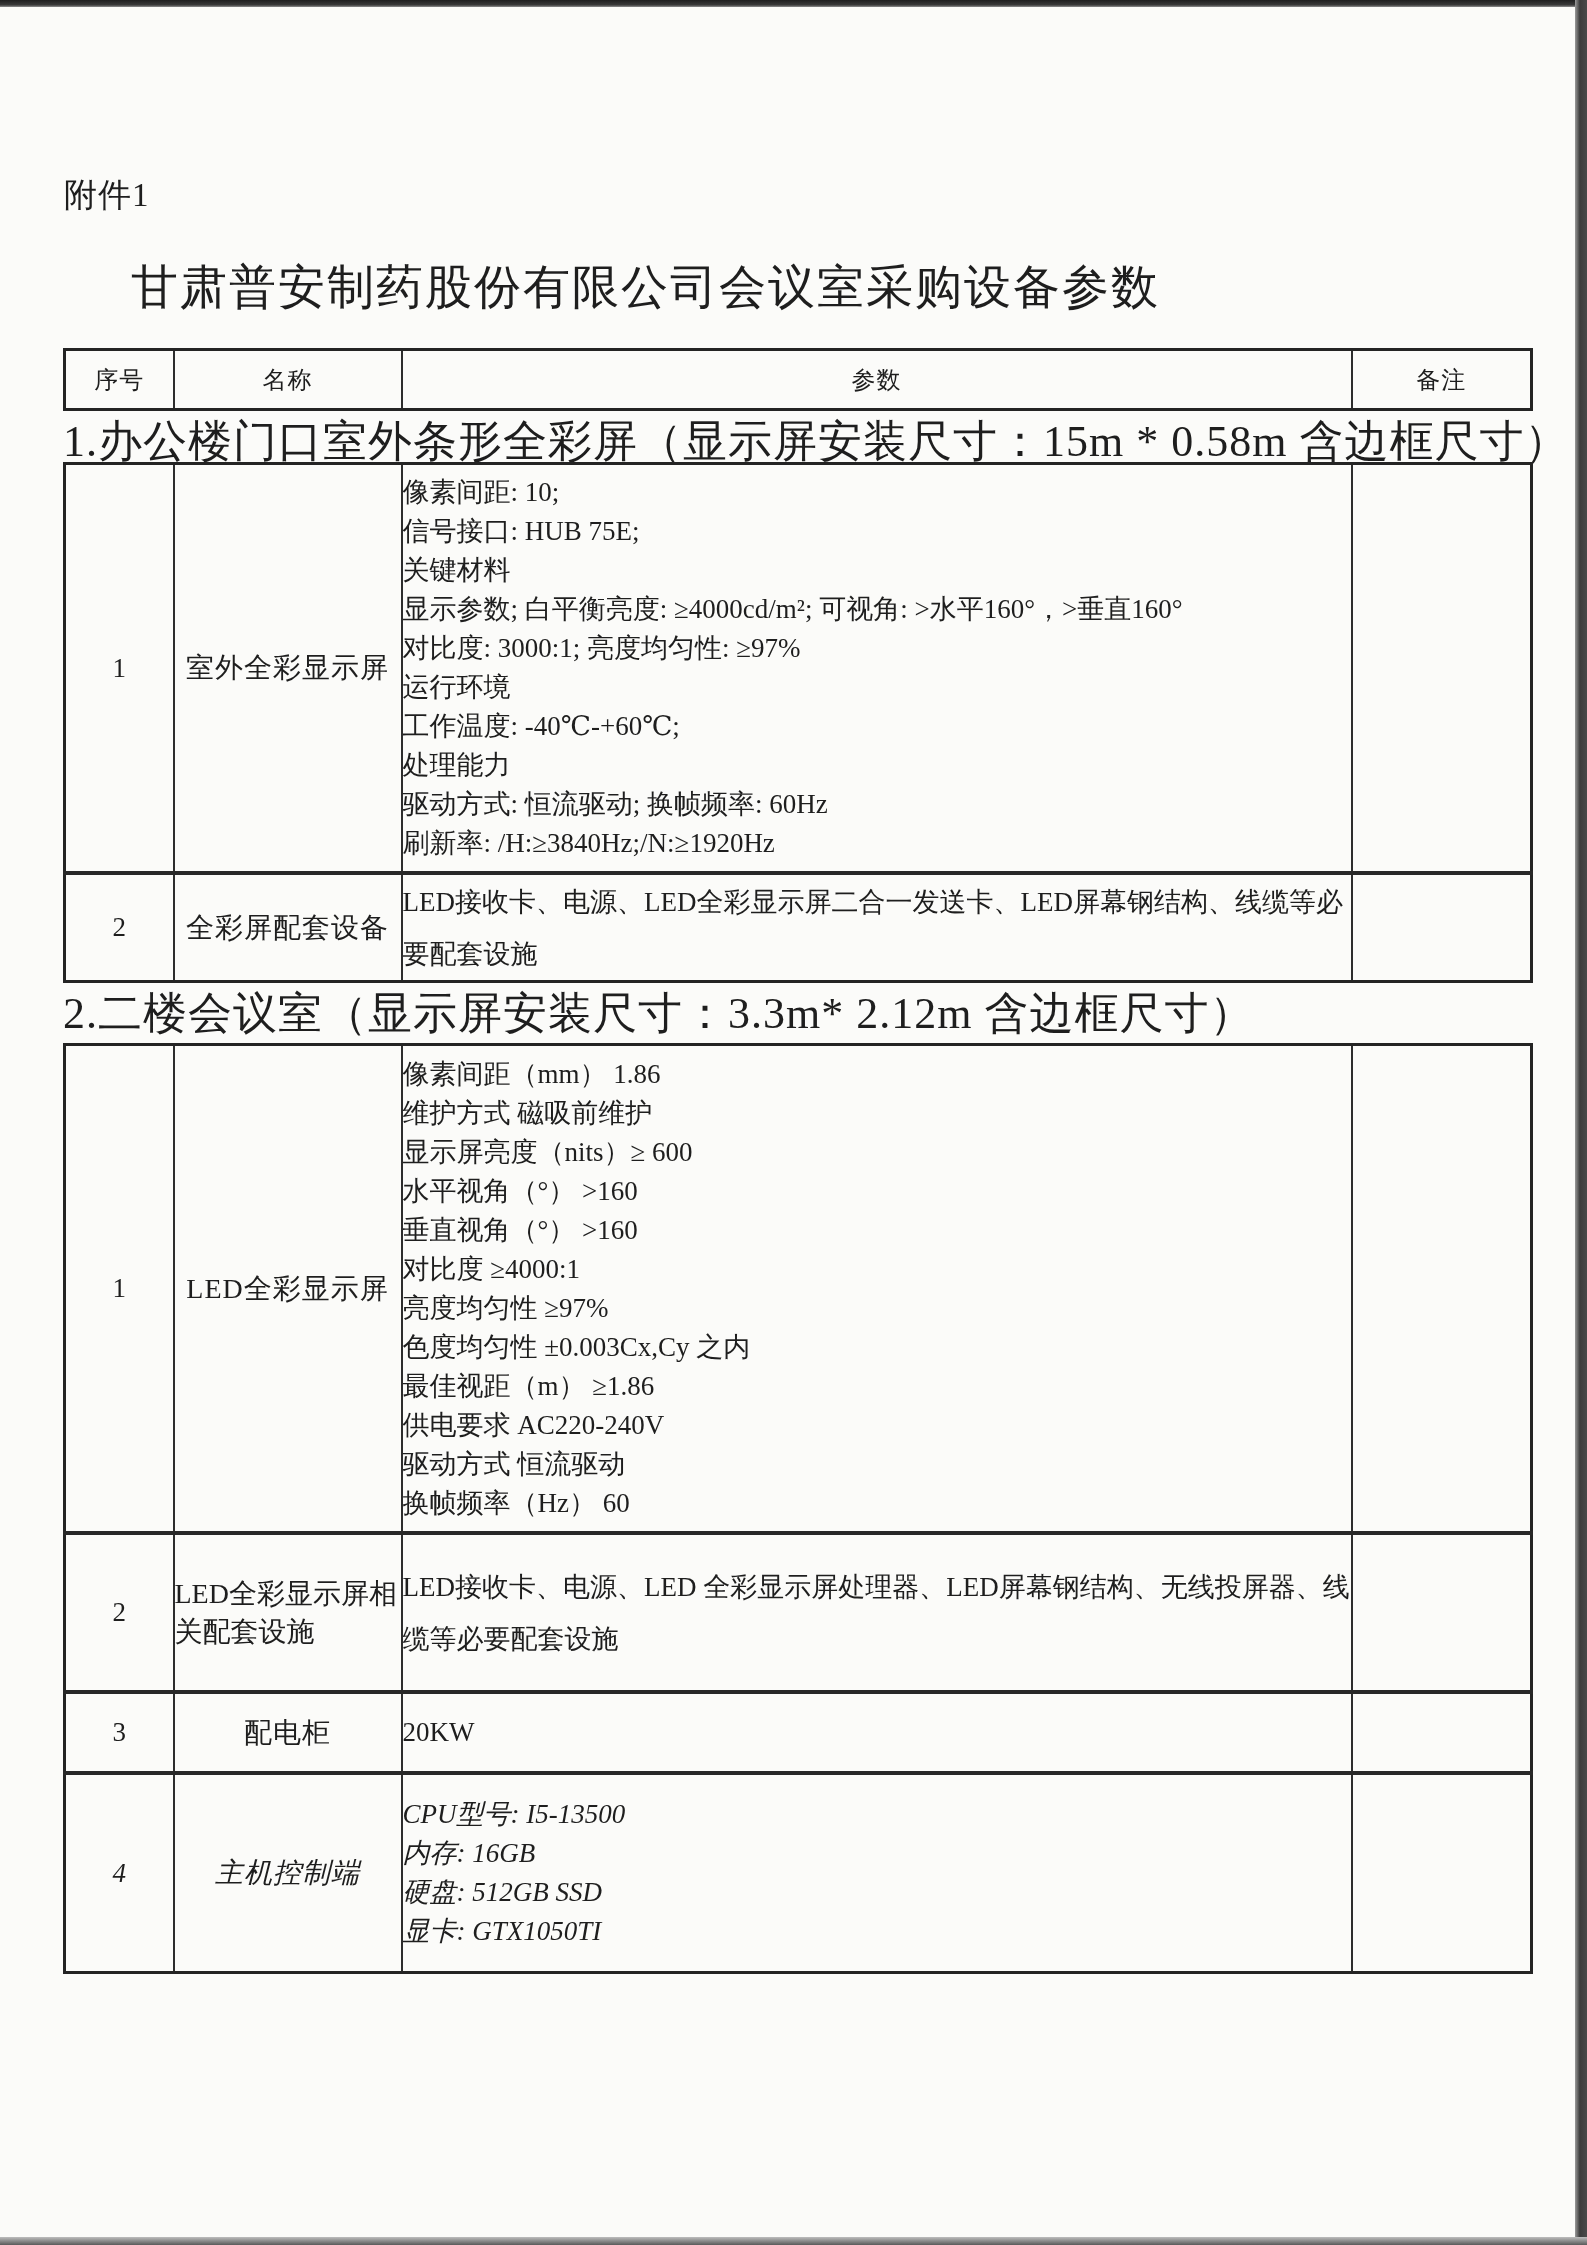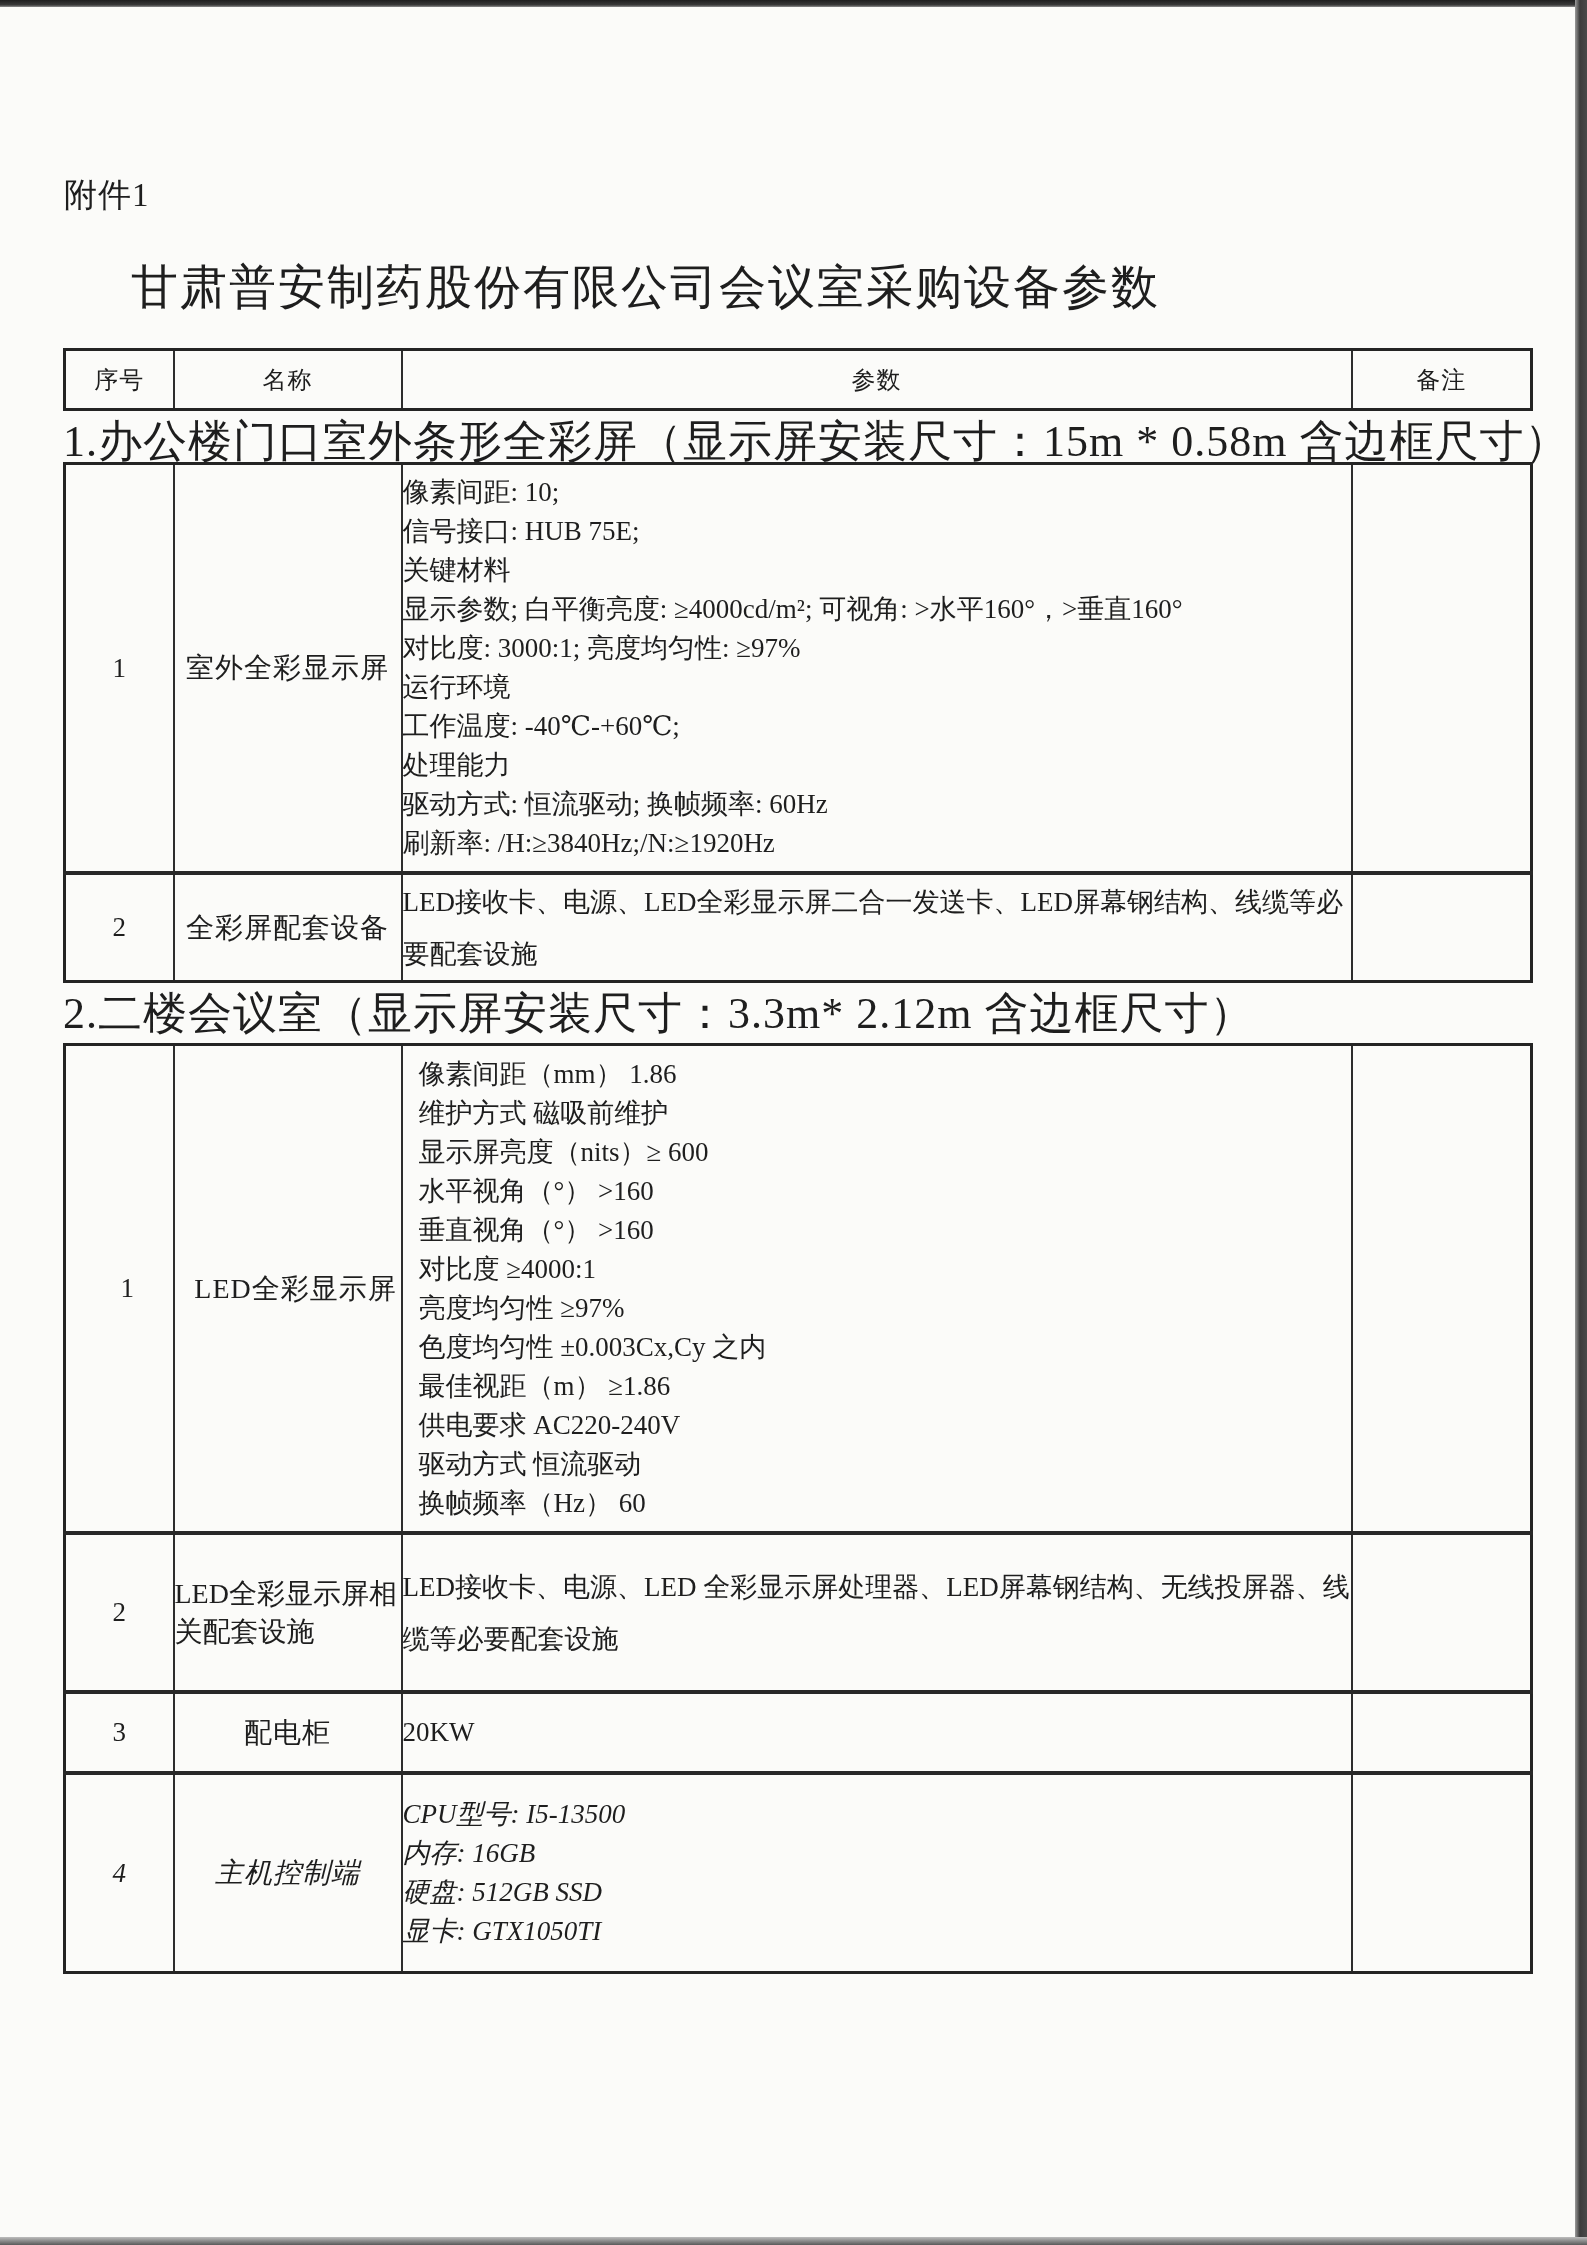--- a/index.html
+++ b/index.html
@@ -59,21 +59,21 @@
   td.no{text-align:center;vertical-align:middle;font-size:27px;}
   td.name{text-align:center;vertical-align:middle;font-size:28px;letter-spacing:1px;}
   td.name-left{text-align:left;vertical-align:middle;font-size:28px;padding:0 6px;letter-spacing:0;margin-left:41px;}
   td.param{vertical-align:middle;font-size:27px;padding:8px 10px;}
   td.remark{vertical-align:middle;}
   .param-line{line-height:39px;white-space:normal;}
   td.param-wrap .param-line{line-height:52px;}
 
   tr.h406 td{height:406px;}
   tr.h105 td{height:105px;}
-  tr.h485 td{height:485px;padding-left:16px;}
+  tr.h485 td{height:485px;}
   tr.h155 td{height:155px;}
   tr.h77  td{height:77px;}
   tr.h196 td{height:196px;font-style:italic;}
 </style>
 </head>
 <body>
 
 <div class="page">
 
   <div class="edge edge-top"></div>

